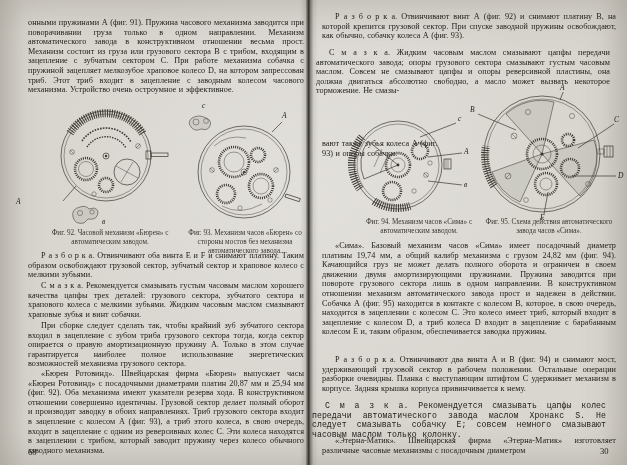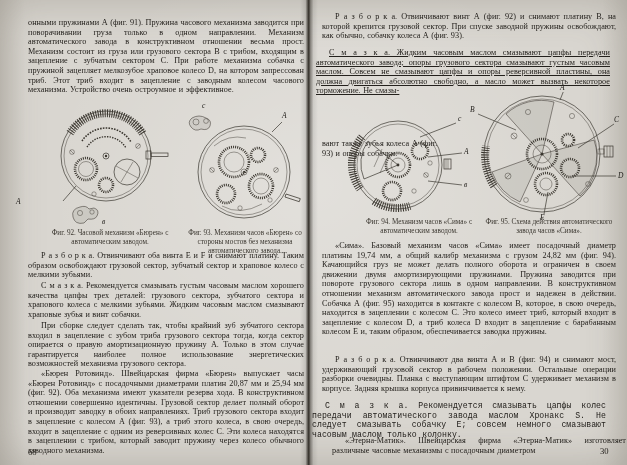--- a/index.html
+++ b/index.html
@@ -130,21 +130,21 @@
 
     <div class="pagenum" style="top:447px;left:28px;">68</div>
   </div>
 
   <div class="gutter"></div>
 
   <div>
 
     <div class="block indent" style="top:12px;left:322px;width:294px;">Р а з б о р к а.  Отвинчивают винт А (фиг. 92) и снимают платину В, на которой крепится грузовой сектор. При спуске заводной пружины освобождают, как обычно, собачку колеса А (фиг. 93).</div>
 
-    <div class="block indent" style="top:48px;left:316px;width:294px;text-decoration:underline;">С м а з к а.  Жидким часовым маслом смазывают цапфы передачи автоматического завода; опоры грузового сектора смазывают густым часовым маслом. Совсем не смазывают цапфы и опоры реверсивной пластины, она должна двигаться абсолютно свободно, а масло может вызвать  некоторое торможение. Не смазы-</div>
+    <div class="block indent" style="top:48px;left:316px;width:294px;">С м а з к а.  Жидким часовым маслом смазывают цапфы передачи автоматического завода; опоры грузового сектора смазывают густым часовым маслом. Совсем не смазывают цапфы и опоры реверсивной пластины, она должна двигаться абсолютно свободно, а масло может вызвать  некоторое торможение. Не смазы-</div>
 
     <div class="block" style="top:99px;left:322px;width:128px;text-align:left;margin-top:40px;">вают также зубья колеса А (фиг. 93) и опоры собачки.</div>
 
     <div class="fig" style="top:115px;left:340px;">
       <svg width="132" height="100" viewBox="0 0 132 100">
         <circle class="ln" cx="58" cy="50" r="44"></circle>
         <circle class="thin" cx="58" cy="50" r="41"></circle>
         <path class="hatch" d="M 22 22 A 42 42 0 0 0 20 74"></path>
         <path class="hatch" d="M 34 86 A 42 42 0 0 0 70 91"></path>
         <path class="ln" d="M 58 50 L 28 26 A 39 39 0 0 0 24 64 Z"></path>
@@ -212,18 +212,18 @@
       <span class="figlabel" style="left:72px;top:122px;">Е</span>
     </div>
     <div class="caption" style="top:218px;left:478px;width:142px;">Фиг. 95. Схема действия автоматического завода часов «Сима».</div>
 
     <div class="block indent" style="top:241px;left:322px;width:294px;">«Сима». Базовый механизм часов «Сима» имеет посадочный диаметр платины 19,74 мм, а общий калибр механизма с грузом 24,82 мм (фиг. 94). Качающийся груз не может делать полного оборота и ограничен в своем движении двумя амортизирующими пружинами. Пружина заводится при повороте грузового сектора лишь в одном направлении. В конструктивном отношении механизм автоматического завода прост и надежен в действии. Собачка А (фиг. 95) находится в контакте с колесом В, которое, в свою очередь, находится в зацеплении с колесом С. Это колесо имеет триб, который входит в зацепление с колесом D, а триб колеса D входит в зацепление с барабанным колесом Е и, таким образом, обеспечивается заводка пружины.</div>
 
     <div class="block indent" style="top:355px;left:322px;width:294px;">Р а з б о р к а.  Отвинчивают два винта А и В (фиг. 94) и снимают мост, удерживающий грузовой сектор в рабочем положении. Остальные операции разборки очевидны. Планка с выступающим штифтом С удерживает механизм в корпусе. Задняя крышка корпуса привинчивается к нему.</div>
 
     <div class="block indent" style="top:401px;left:312px;width:294px;font-family:Liberation Mono, monospace;">С м а з к а.  Рекомендуется смазывать цапфы колес передачи автоматического завода маслом Хронакс S. Не следует смазывать собачку Е; совсем немного смазывают часовым маслом только колонку.</div>
 
-    <div class="block indent" style="top:436px;left:322px;width:294px;margin-left:10px;">«Этерна-Матик». Швейцарская фирма «Этерна-Матик» изготовляет различные часовые механизмы с посадочным диаметром</div>
+    <div class="block indent" style="top:436px;left:322px;width:294px;">«Этерна-Матик». Швейцарская фирма «Этерна-Матик» изготовляет различные часовые механизмы с посадочным диаметром</div>
 
     <div class="pagenum" style="top:446px;left:600px;">30</div>
   </div>
 
 </div>
 
 </body></html>

